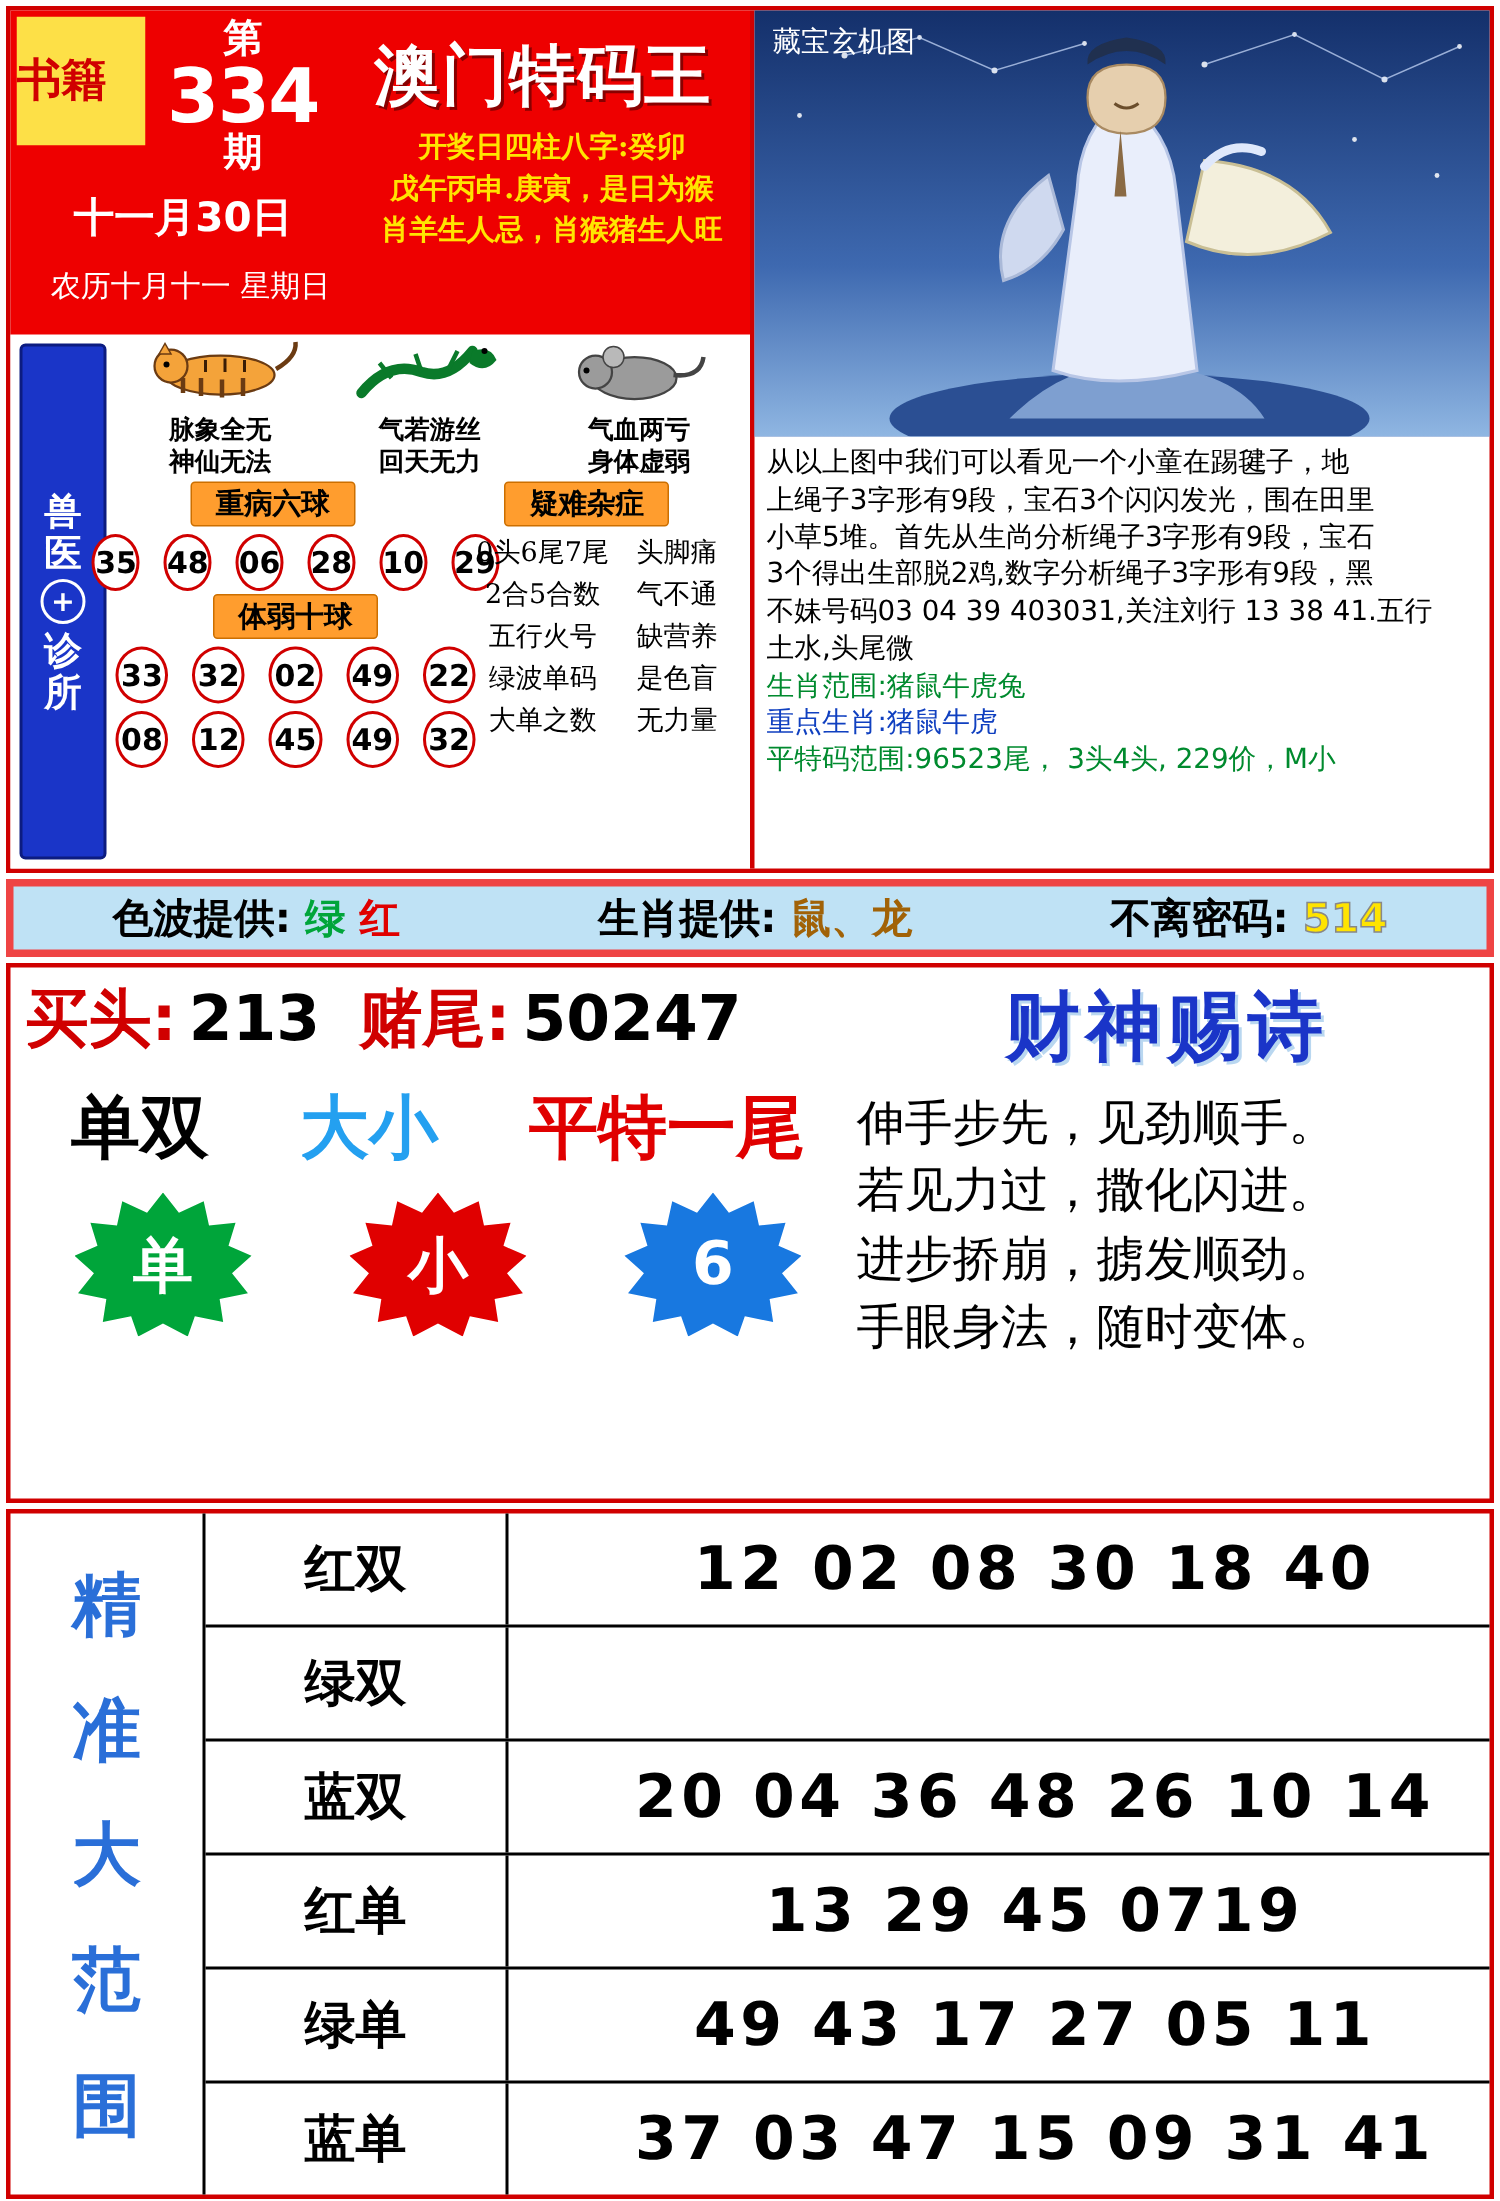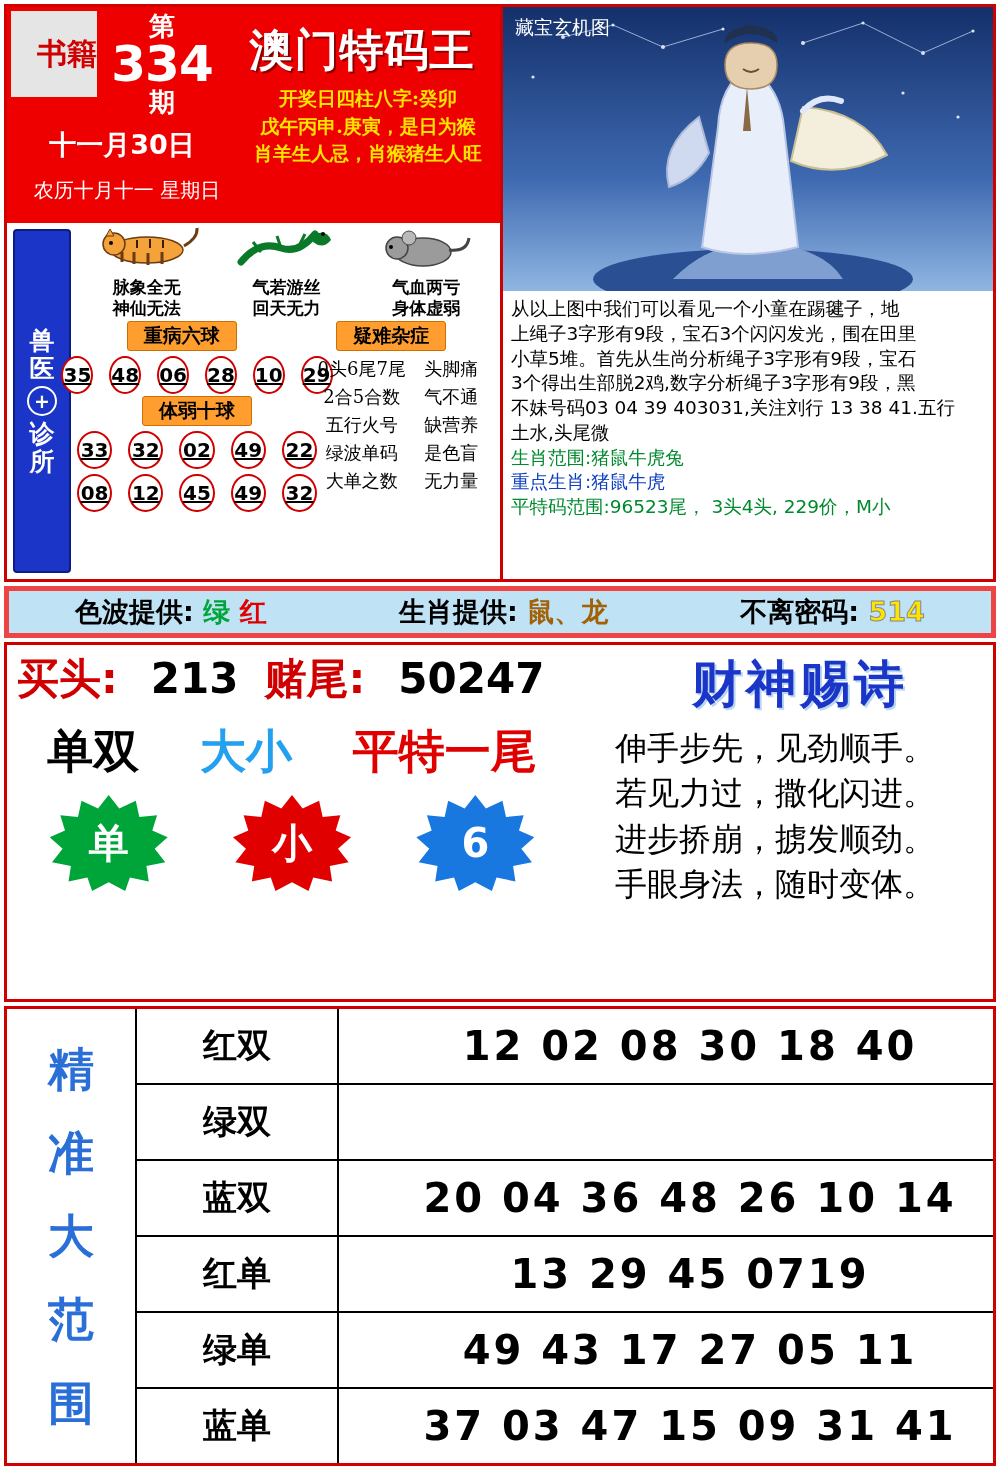--- a/index.html
+++ b/index.html
@@ -12,22 +12,22 @@
   .page{position:relative;width:1000px;height:1467px;box-sizing:border-box;padding:4px;}
 
   
   .top-wrap{display:flex;width:992px;height:578px;border:3px solid #d00000;box-sizing:border-box;}
   .top-left{width:496px;box-sizing:border-box;border-right:3px solid #d00000;display:flex;flex-direction:column;}
   .top-right{width:490px;box-sizing:border-box;display:flex;flex-direction:column;}
 
   
   .banner{position:relative;height:216px;background:#ee0000;box-sizing:border-box;overflow:hidden;}
   .corner-badge{
-    position:absolute;left:4px;top:4px;width:86px;height:86px;background:#e5e5e5;
-    display:flex;align-items:center;justify-content:flex-end;
+    position:absolute;left:4px;top:4px;width:86px;height:86px;background:#fde047;
+    display:flex;align-items:center;justify-content:flex-start;
     font-size:30px;font-weight:bold;color:#d00000;line-height:1.05;
     font-family:"DejaVu Sans","Liberation Sans",sans-serif;
     clip-path:polygon(0 0,100% 0,100% 100%,0 100%);
   }
   .corner-badge span{display:block;text-align:center;}
   .issue-box{position:absolute;left:100px;top:6px;width:110px;text-align:center;color:#fff;}
   .issue-box .di{font-size:26px;font-weight:bold;line-height:1;}
   .issue-box .num{font-size:50px;font-weight:bold;line-height:1;letter-spacing:-1px;}
   .issue-box .qi{font-size:26px;font-weight:bold;line-height:1;}
   .date-line{position:absolute;left:0;top:120px;width:230px;text-align:center;color:#fff;font-size:27px;font-weight:bold;}
@@ -58,21 +58,21 @@
   .animal{width:120px;text-align:center;}
   .animal .pic{height:58px;display:flex;align-items:center;justify-content:center;}
   .animal .cap{font-size:17px;color:#000;font-weight:bold;line-height:1.25;
     font-family:"DejaVu Serif","Liberation Serif",serif;}
 
   .sec-head{
     display:inline-block;background:#ff9d2e;border:1px solid #cc6f00;color:#000;
     font-size:19px;font-weight:bold;padding:1px 16px;border-radius:3px;
     font-family:"DejaVu Serif","Liberation Serif",serif;
   }
-  .ball-row{display:flex;gap:16px;margin:5px 0 2px 0;justify-content:center;text-decoration:underline;}
+  .ball-row{display:flex;gap:16px;margin:5px 0 2px 0;justify-content:center;}
   .ball{
     width:38px;height:38px;border-radius:50%;border:2px solid #d00000;
     display:flex;align-items:center;justify-content:center;
     font-size:20px;font-weight:bold;color:#000;box-sizing:border-box;background:#fff;
   }
   .lower-grid{display:flex;}
   .lower-left{width:240px;}
   .lower-right{flex:1;display:flex;padding-top:4px;}
   .txt-col{flex:1;font-size:18px;line-height:1.55;color:#000;
     font-family:"DejaVu Serif","Liberation Serif",serif;text-align:center;}
@@ -94,24 +94,24 @@
   }
   .strip .lbl{color:#000;}
   .g{color:#00a53a;}
   .r{color:#e00000;}
   .b{color:#a16207;}
   .y{color:#ffe400;-webkit-text-stroke:1px #888;}
 
   
   .mid-wrap{width:992px;height:360px;margin-top:4px;box-sizing:border-box;border:3px solid #d00000;display:flex;}
   .mid-l{width:560px;box-sizing:border-box;padding:6px 0 0 10px;}
-  .mid-r{flex:1;box-sizing:border-box;padding:6px 8px 0 4px;margin-left:44px;}
+  .mid-r{flex:1;box-sizing:border-box;padding:6px 8px 0 4px;}
   .buy-row{display:flex;align-items:baseline;gap:8px;font-size:42px;font-weight:bold;}
   .buy-row .k{color:#d00000;}
-  .buy-row .v{color:#000;font-family:"DejaVu Sans","Liberation Sans",sans-serif;margin-left:25px;}
+  .buy-row .v{color:#000;font-family:"DejaVu Sans","Liberation Sans",sans-serif;}
   .three-head{display:flex;justify-content:space-around;margin-top:14px;font-size:46px;font-weight:bold;}
   .three-head .h1{color:#000;}
   .three-head .h2{color:#24a0f0;}
   .three-head .h3{color:#e00000;}
   .stars{display:flex;justify-content:space-around;margin-top:12px;}
   .star{
     width:118px;height:96px;display:flex;align-items:center;justify-content:center;
     font-size:40px;font-weight:bold;color:#fff;
     clip-path:polygon(50% 0%,59% 14%,73% 6%,76% 23%,91% 21%,87% 37%,100% 44%,89% 56%,98% 70%,82% 74%,84% 90%,68% 86%,64% 100%,50% 91%,36% 100%,32% 86%,16% 90%,18% 74%,2% 70%,11% 56%,0 44%,13% 37%,9% 21%,24% 23%,27% 6%,41% 14%);
   }

